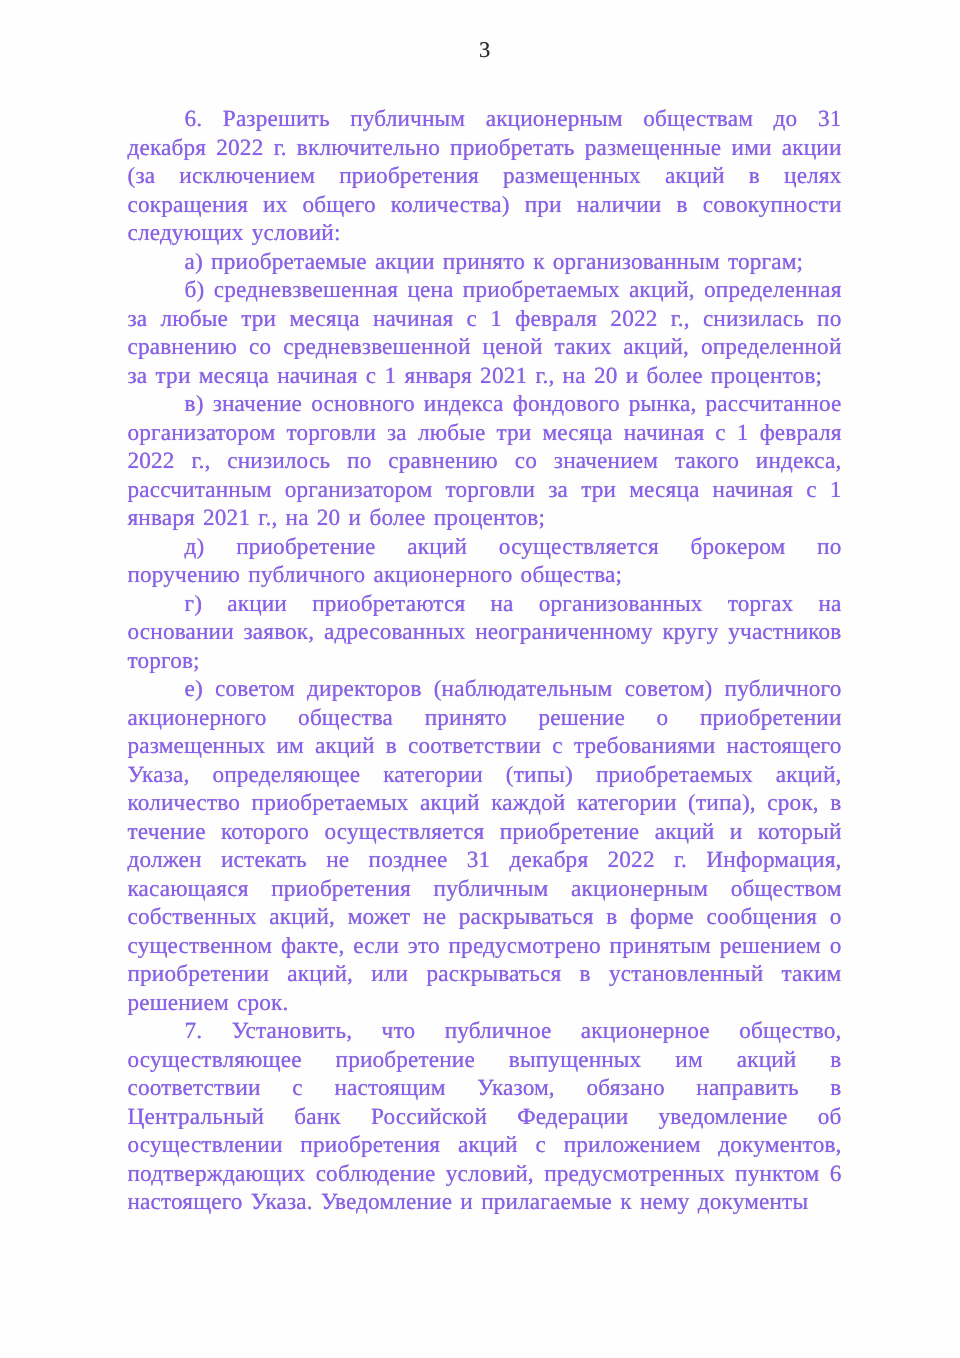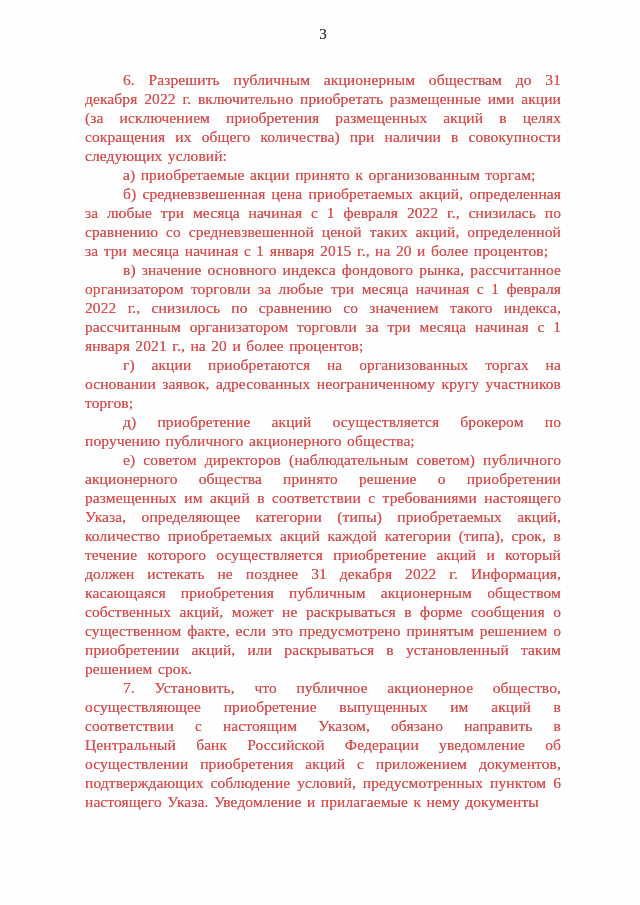--- a/index.html
+++ b/index.html
@@ -34,33 +34,33 @@
   }
   .content p {
     margin: 0;
     padding: 0;
     font-size: 15.5px;
     line-height: 19px;
     text-align: justify;
     text-indent: 38px;
     letter-spacing: 0.1px;
     word-spacing: 1.5px;
-    color: #ef4444;
+    color: #8b5cf6;
     text-shadow: 0 0 0.5px rgba(40,40,40,0.55);
   }
 </style>
 </head>
 <body>
 
 <div class="sheet">
   <div class="page-number">3</div>
 
   <div class="content">
     <p>6. Разрешить публичным акционерным обществам до 31 декабря 2022 г. включительно приобретать размещенные ими акции (за исключением приобретения размещенных акций в целях сокращения их общего количества) при наличии в совокупности следующих условий:</p>
     <p>а) приобретаемые акции принято к организованным торгам;</p>
-    <p>б) средневзвешенная цена приобретаемых акций, определенная за любые три месяца начиная с 1 февраля 2022 г., снизилась по сравнению со средневзвешенной ценой таких акций, определенной за три месяца начиная с 1 января 2015 г., на 20 и более процентов;</p>
+    <p>б) средневзвешенная цена приобретаемых акций, определенная за любые три месяца начиная с 1 февраля 2022 г., снизилась по сравнению со средневзвешенной ценой таких акций, определенной за три месяца начиная с 1 января 2021 г., на 20 и более процентов;</p>
     <p>в) значение основного индекса фондового рынка, рассчитанное организатором торговли за любые три месяца начиная с 1 февраля 2022 г., снизилось по сравнению со значением такого индекса, рассчитанным организатором торговли за три месяца начиная с 1 января 2021 г., на 20 и более процентов;</p>
+    <p>д) приобретение акций осуществляется брокером по поручению публичного акционерного общества;</p>
     <p>г) акции приобретаются на организованных торгах на основании заявок, адресованных неограниченному кругу участников торгов;</p>
-    <p>д) приобретение акций осуществляется брокером по поручению публичного акционерного общества;</p>
     <p>е) советом директоров (наблюдательным советом) публичного акционерного общества принято решение о приобретении размещенных им акций в соответствии с требованиями настоящего Указа, определяющее категории (типы) приобретаемых акций, количество приобретаемых акций каждой категории (типа), срок, в течение которого осуществляется приобретение акций и который должен истекать не позднее 31 декабря 2022 г. Информация, касающаяся приобретения публичным акционерным обществом собственных акций, может не раскрываться в форме сообщения о существенном факте, если это предусмотрено принятым решением о приобретении акций, или раскрываться в установленный таким решением срок.</p>
     <p>7. Установить, что публичное акционерное общество, осуществляющее приобретение выпущенных им акций в соответствии с настоящим Указом, обязано направить в Центральный банк Российской Федерации уведомление об осуществлении приобретения акций с приложением документов, подтверждающих соблюдение условий, предусмотренных пунктом 6 настоящего Указа. Уведомление и прилагаемые к нему документы</p>
   </div>
 </div>
 
 </body></html>

